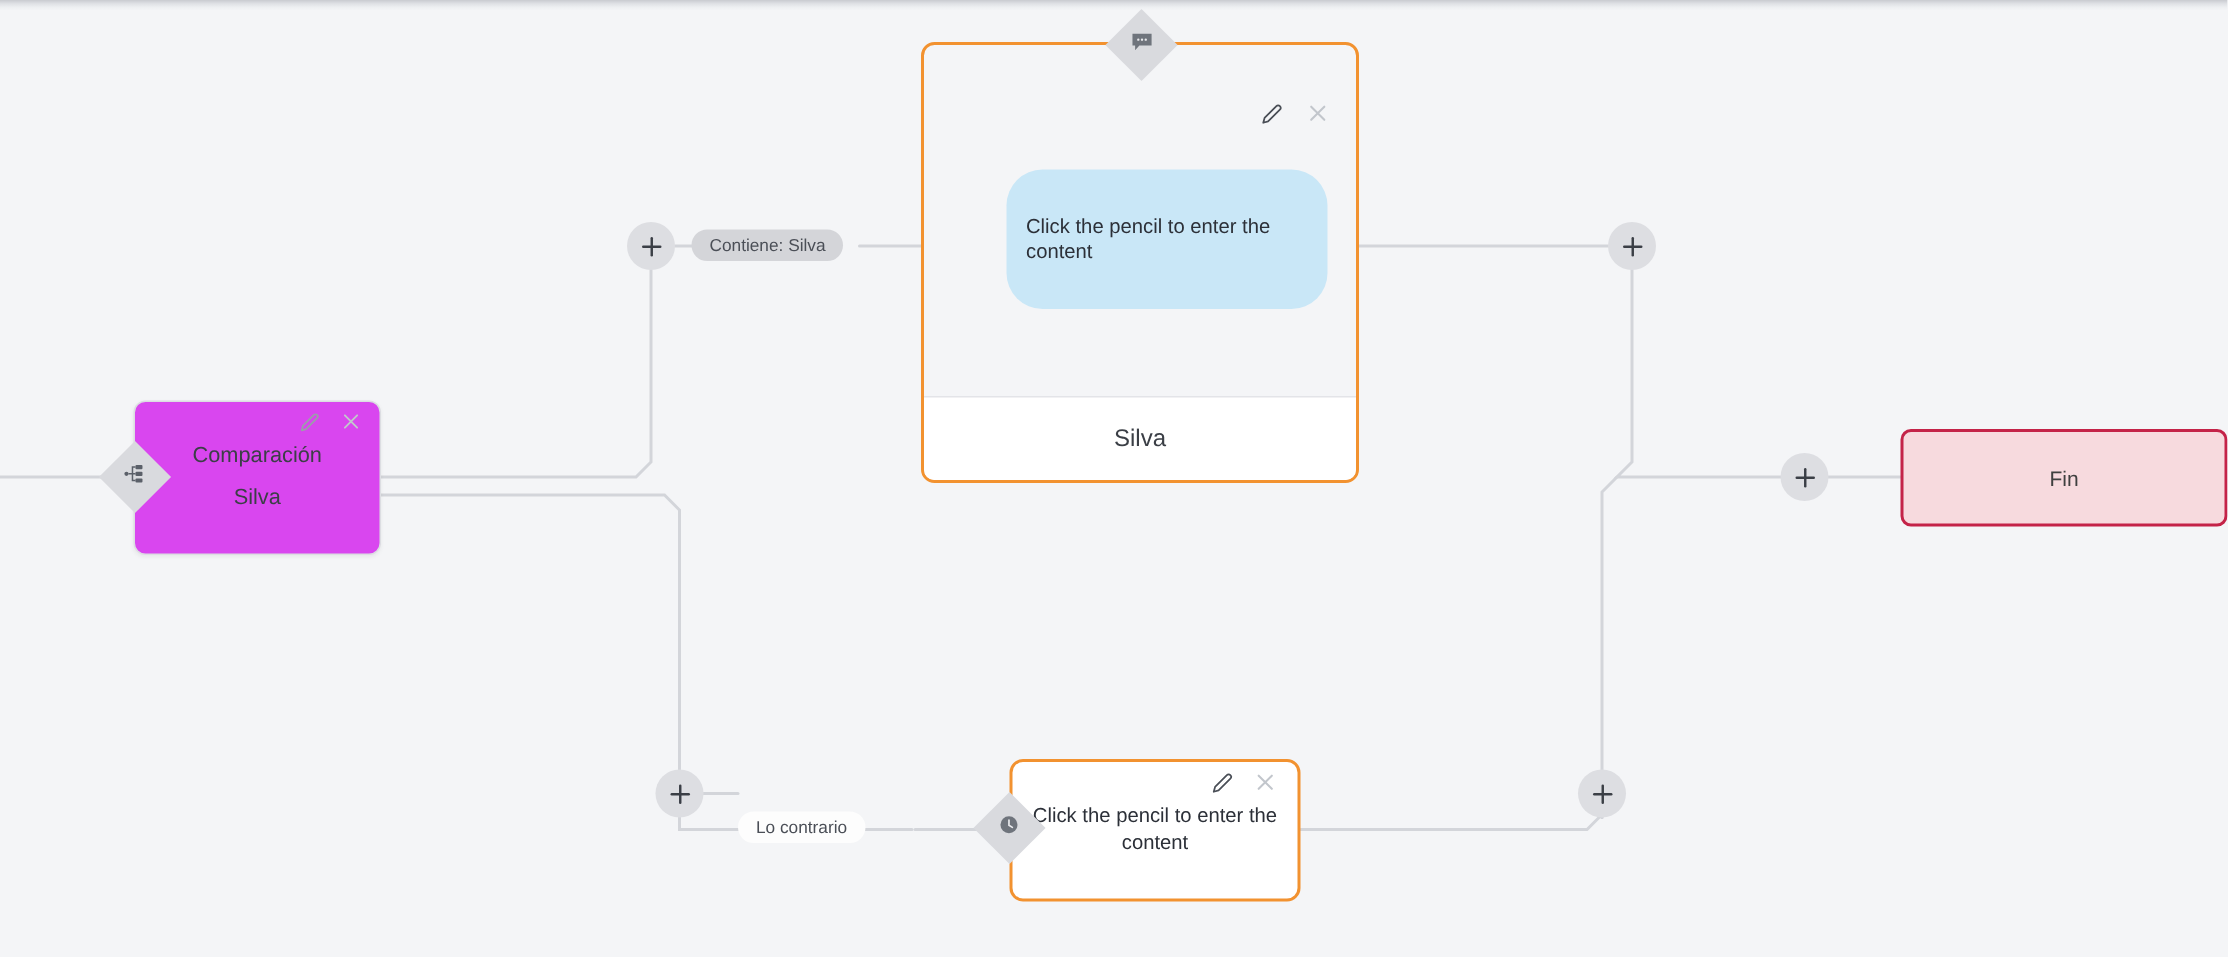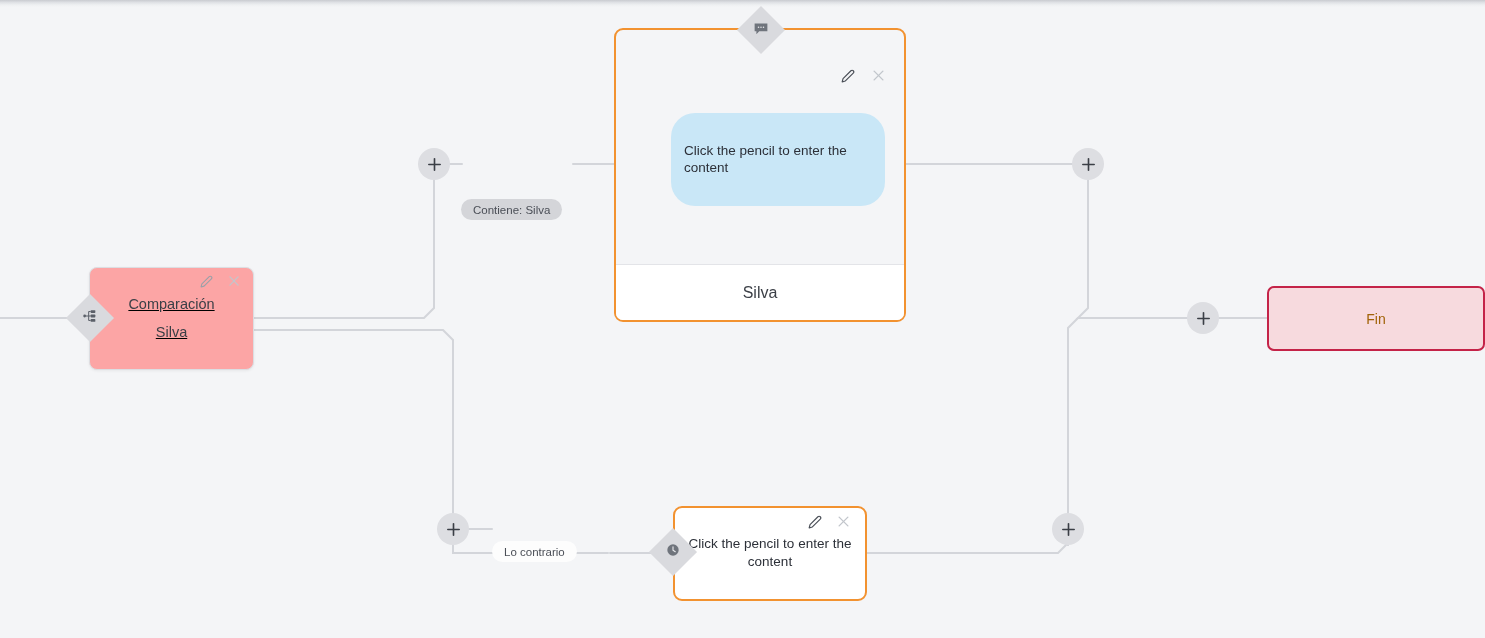--- a/index.html
+++ b/index.html
@@ -19,25 +19,24 @@
   #top-shadow {
     position: absolute; left: 0; top: 0;
     width: 1485px; height: 7px;
     background: linear-gradient(to bottom, #c9cbd0 0%, #dfe1e5 35%, #eef0f2 70%, #f4f5f7 100%);
   }
   #edges { position: absolute; left: 0; top: 0; width: 1485px; height: 638px; }
 
   
   .node-card {
     position: absolute;
-    background: #fca5a5;
+    background: #d946ef;
     border: 1px solid #dcdee2;
     border-radius: 8px;
     box-shadow: 0 1px 3px rgba(0,0,0,0.06);
-    text-decoration: underline;
   }
   #comparacion-node {
     left: 89px; top: 267px; width: 165px; height: 103px;
     display: flex; flex-direction: column;
     align-items: center; justify-content: center;
   }
   #comparacion-node .card-tools {
     position: absolute; right: 12px; top: 6px;
     display: flex; align-items: center; gap: 14px;
   }
@@ -136,21 +135,21 @@
 
   
   #end-node {
     position: absolute;
     left: 1267px; top: 286px; width: 218px; height: 65px;
     background: #f7dade;
     border: 2px solid #c42348;
     border-radius: 7px;
     display: flex; align-items: center; justify-content: center;
   }
-  #end-node span { color: #a16207; font-size: 14px; }
+  #end-node span { color: #404040; font-size: 14px; }
 
   .tool-icon { display: block; cursor: pointer; }
 </style>
 </head>
 <body>
 
 <div id="canvas">
 
   <div id="top-shadow"></div>
 
@@ -238,21 +237,21 @@
     </svg>
   </div>
 
   <div class="plus-btn" style="left:1187px; top:302px;">
     <svg width="17" height="17" viewBox="0 0 24 24" stroke="#3b3f46" stroke-width="2.3" stroke-linecap="round">
       <line x1="12" y1="4" x2="12" y2="20"></line>
         <line x1="4" y1="12" x2="20" y2="12"></line>
     </svg>
   </div>
 
-  <div class="edge-label gray" style="left:461px; top:153px;margin-top:46px;">Contiene: Silva</div>
+  <div class="edge-label gray" style="left:461px; top:153px;">Contiene: Silva</div>
 
   <div class="edge-label white" style="left:492px; top:541px;">Lo contrario</div>
 
   <div id="msg-card">
     <div class="card-tools">
       <span class="tool-icon">
         <svg width="14" height="14" viewBox="0 0 24 24" fill="none" stroke="#4a4f57" stroke-width="2" stroke-linecap="round" stroke-linejoin="round">
           <path d="M17 3a2.8 2.8 0 1 1 4 4L7.5 20.5 2 22l1.5-5.5L17 3z"></path>
         </svg>
       </span>

